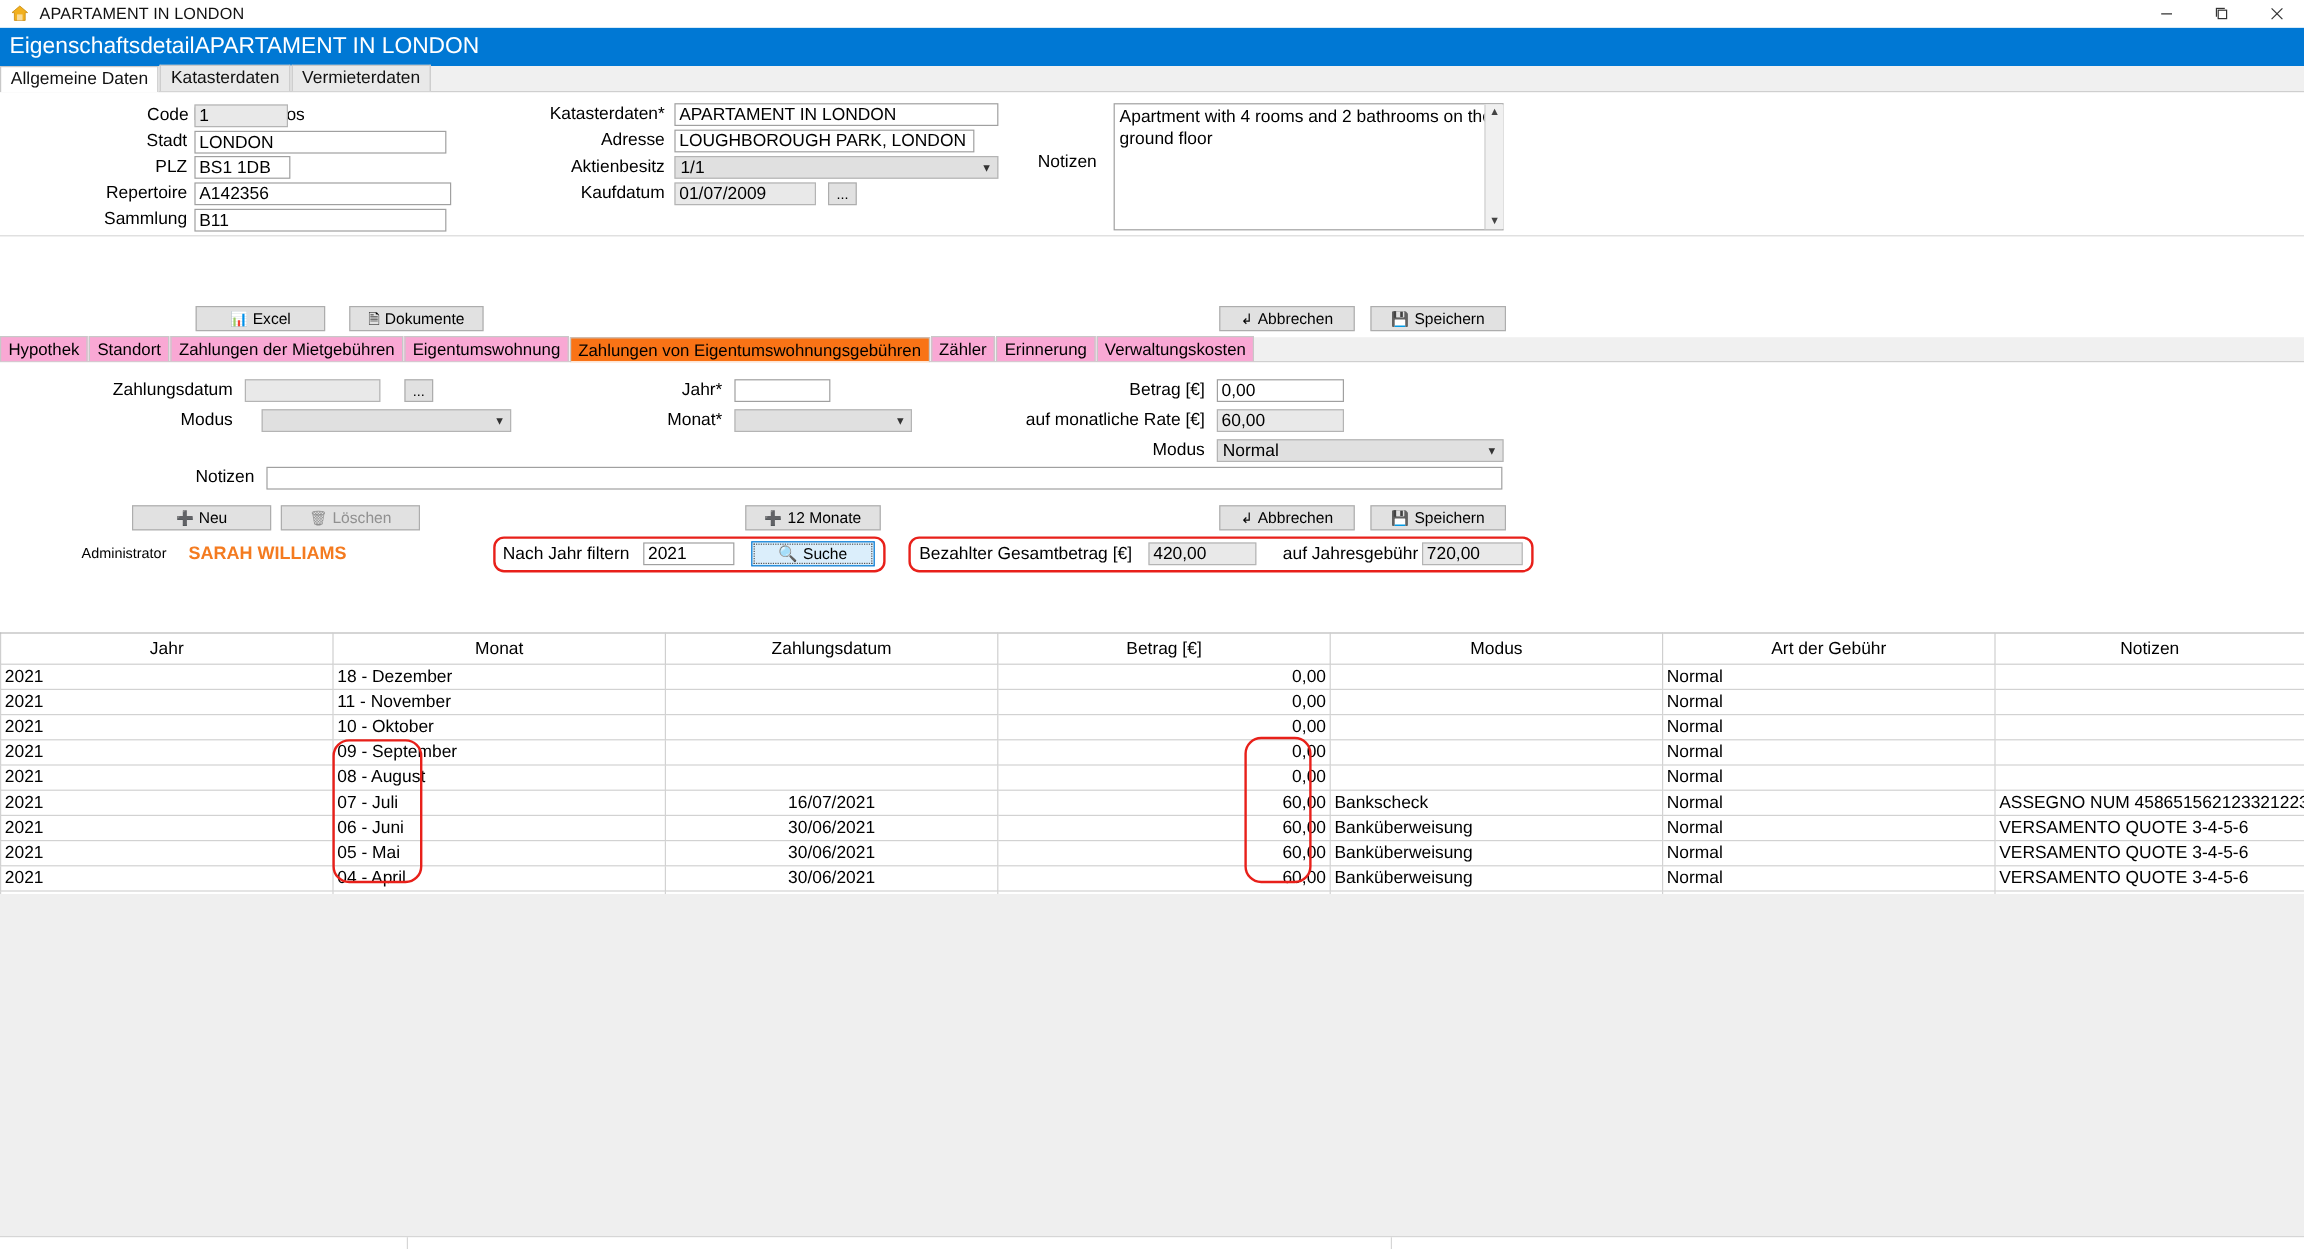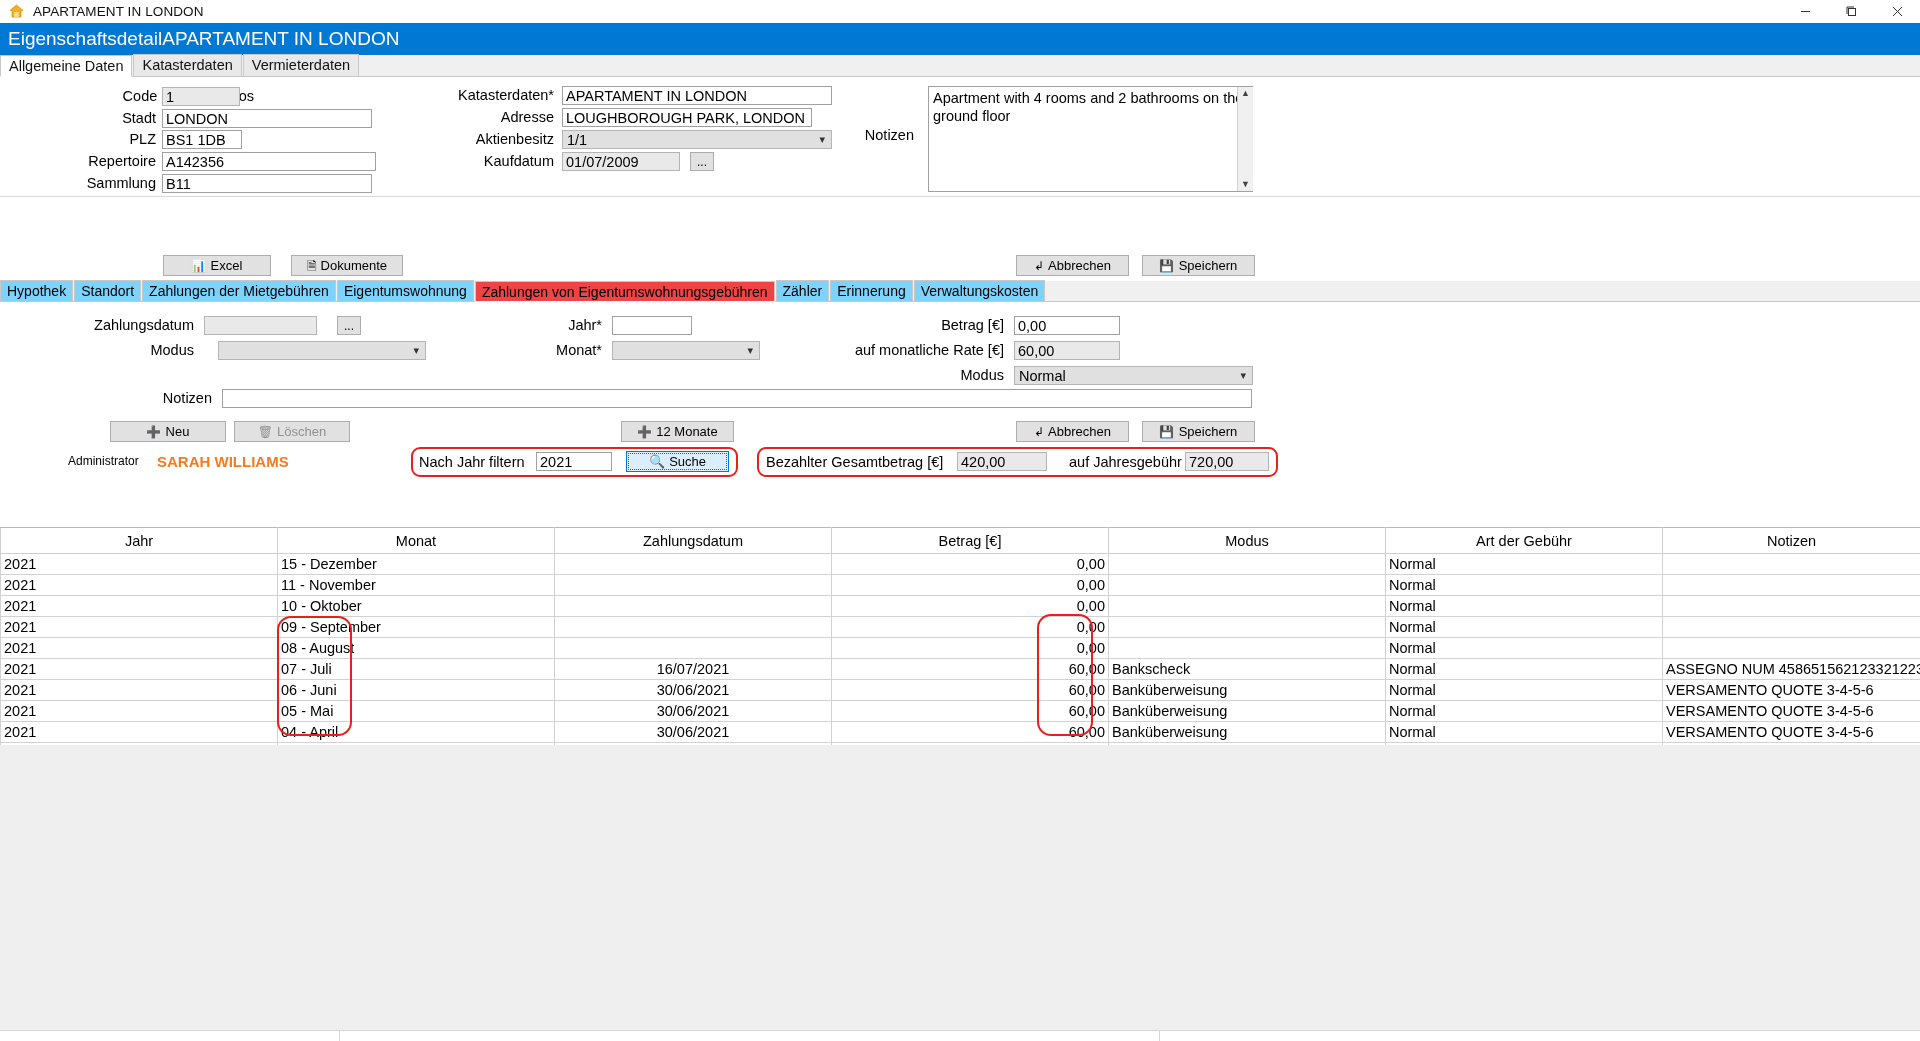--- a/index.html
+++ b/index.html
@@ -155,26 +155,26 @@
   .tabstrip2 {
     height: 21px;
     background: #f0f0f0;
     display: flex; align-items: flex-end;
     border-bottom: 1px solid #c8c8c8;
   }
   .tab2 {
     height: 21px; padding: 0 6px;
     display: flex; align-items: center;
     font-size: 14px;
-    background: #7dd3fc;
+    background: #f9a8d4;
     border: 1px solid #c8c8c8; border-bottom: none;
     margin-right: 1px;
     line-height: 1;
   }
-  .tab2.active { background: #ef4444; border-bottom: 1px solid #fff; margin-bottom: -1px; }
+  .tab2.active { background: #f97316; border-bottom: 1px solid #fff; margin-bottom: -1px; }
 
   
   .panel-pay { position: relative; height: 130px; background: #fff; }
 
   
   .redmark {
     position: absolute;
     border: 2.5px solid #e8201a;
     border-radius: 14px;
     pointer-events: none;
@@ -484,21 +484,21 @@
         <th>Zahlungsdatum</th>
         <th>Betrag [€]</th>
         <th>Modus</th>
         <th>Art der Gebühr</th>
         <th>Notizen</th>
       </tr>
     </thead>
     <tbody id="grid-body">
         <tr>
           <td>2021</td>
-          <td>15 - Dezember</td>
+          <td>18 - Dezember</td>
           <td class="ctr"></td>
           <td class="num">0,00</td>
           <td></td>
           <td>Normal</td>
           <td></td>
         </tr>
         <tr>
           <td>2021</td>
           <td>11 - November</td>
           <td class="ctr"></td>

